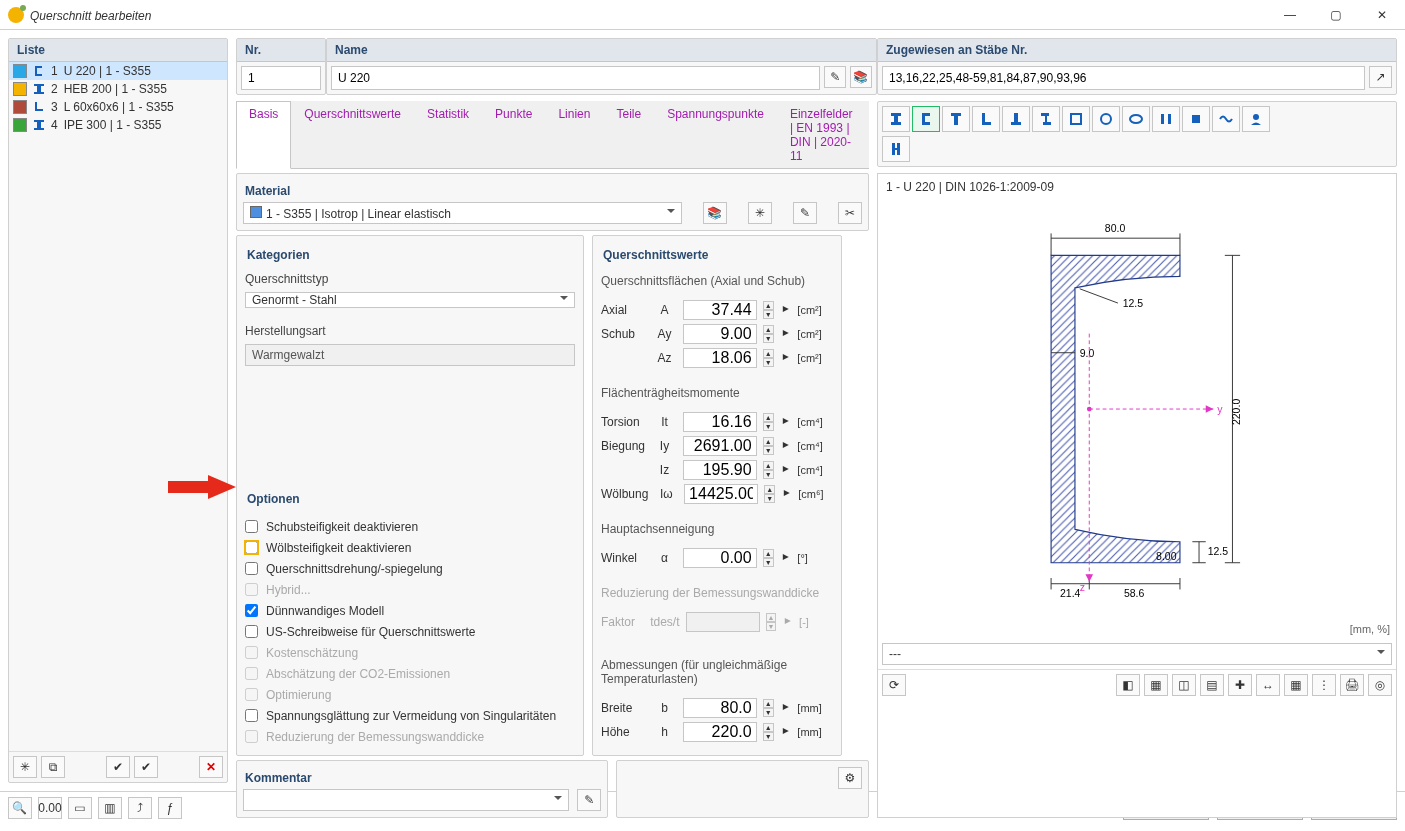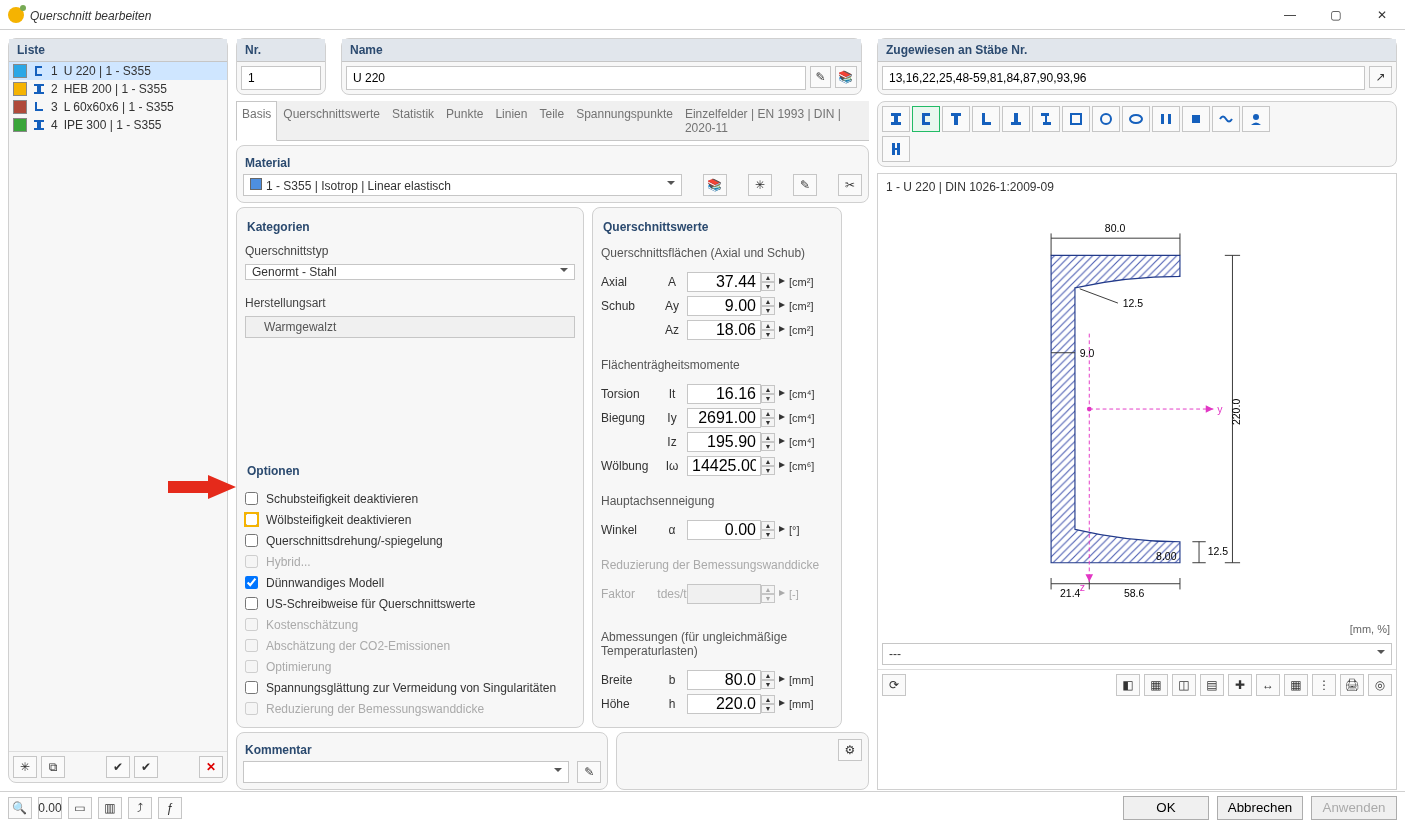--- a/index.html
+++ b/index.html
@@ -4,58 +4,58 @@
 <style>
   * { box-sizing: border-box; margin: 0; padding: 0; }
   body { font-family: "Segoe UI", Tahoma, sans-serif; font-size: 12px; color: #333; background: #fff; overflow: hidden; width: 1405px; height: 831px; }
   .titlebar { height: 30px; display: flex; align-items: center; justify-content: space-between; padding: 0 0 0 8px; border-bottom: 1px solid #d0d0d0; }
   .titlebar .left { display: flex; align-items: flex-end; gap: 6px; font-style: italic; }
   .titlebar .right { display: flex; }
   .tbbtn { width: 46px; height: 30px; display: flex; align-items: center; justify-content: center; color: #333; }
   .icon-app { width: 16px; height: 16px; background: #f5b301; border-radius: 50%; position: relative; }
   .icon-app::after { content:""; position:absolute; width:6px; height:6px; background:#7a5; border-radius:50%; top:-2px; right:-2px; }
   .main { display: flex; height: 761px; padding: 8px; gap: 8px; background: #fff; }
-  .panel { background: #f7f7f7; border: 1px solid #d0d0d0; border-radius: 8px; }
+  .panel { background: #f7f7f7; border: 1px solid #d0d0d0; border-radius: 2px; }
   .panel-head { background: #e1e6ec; padding: 4px 8px; font-weight: 600; color: #2b4a6f; border-bottom: 1px solid #c6c6c6; font-size: 12px; }
   .panel-body { padding: 4px; }
   .list-col { width: 220px; display: flex; flex-direction: column; }
   .list { flex: 1; }
   .list-item { display: flex; align-items: center; height: 18px; padding: 0 4px; gap: 6px; cursor: default; }
   .list-item.sel { background: #cfe6ff; }
   .swatch { width: 14px; height: 14px; border: 1px solid #888; }
   .profile-icon { width: 12px; height: 12px; }
   .list-tools { display: flex; gap: 4px; padding: 4px; border-top: 1px solid #ddd; justify-content: space-between; }
   .tool-row { display: flex; gap: 4px; }
   .tbtn { width: 24px; height: 22px; border: 1px solid #c6c6c6; background: #fafafa; display: inline-flex; align-items: center; justify-content: center; }
   .tbtn.danger { color: #d00; font-weight: bold; }
   .center-col { flex: 1; display: flex; flex-direction: column; gap: 6px; min-width: 0; }
-  .top-row { display: flex; gap: 15px; }
+  .top-row { display: flex; gap: 0; }
   .nr-box { width: 90px; }
   .name-box { flex: 1; }
   .assign-box { width: 520px; }
   input[type=text].fld, .fld { width: 100%; height: 24px; border: 1px solid #c6c6c6; padding: 2px 6px; background: #fff; font-size: 12px; }
   .name-wrap { display: flex; gap: 4px; }
   .tabs { display: flex; background: #f0f0f0; border-bottom: 1px solid #c6c6c6; }
-  .tab { padding: 5px 5px; color: #737373; cursor: pointer; border: 1px solid transparent; margin-bottom:-1px; }
+  .tab { padding: 5px 12px; color: #a21caf; cursor: pointer; border: 1px solid transparent; margin-bottom:-1px; }
   .tab.active { background: #fff; border-color: #c6c6c6 #c6c6c6 #fff #c6c6c6; }
   .form-area { display: flex; gap: 8px; }
   .form-col { display: flex; flex-direction: column; gap: 6px; }
   .form-col.left { width: 348px; }
   .form-col.right { width: 250px; }
   .section-h { color: #2b4a6f; font-weight: 600; padding: 4px 2px; }
   .subh { color: #555; padding: 2px 0 4px 0; }
   .lbl { color: #444; }
   .select { display: flex; align-items: center; gap: 21px; }
   .sel-box { flex: 1; height: 22px; border: 1px solid #c6c6c6; background: #fff; display: flex; align-items: center; padding: 0 6px; justify-content: space-between; }
   .chev::after { content: ""; display: inline-block; border: 4px solid transparent; border-top-color: #555; margin-top: 2px; }
   .checkbox { display: flex; align-items: center; gap: 8px; height: 21px; }
   .checkbox input { width: 13px; height: 13px; }
   .checkbox.disabled { color: #aaa; }
   .checkbox.hl input { outline: 2px solid #f5b301; outline-offset: -1px; accent-color: #f5b301; }
-  .val-row { display: flex; align-items: center; height: 24px; }
+  .val-row { display: flex; align-items: center; gap: 6px; height: 24px; }
   .val-row .name { width: 56px; }
   .val-row .sym { width: 30px; text-align: center; }
   .val-row .num { width: 74px; height: 20px; border: 1px solid #c6c6c6; text-align: right; padding: 0 4px; font-size: 16px; background:#fff; }
   .val-row .spin { width: 14px; display:flex; flex-direction:column; }
   .val-row .spin span { height: 9px; font-size: 7px; line-height:7px; text-align:center; border:1px solid #c6c6c6; background:#f4f4f4; }
   .val-row .go { width: 14px; height:18px; text-align:center; }
   .val-row .unit { width: 44px; font-size: 11px; }
   .disabled-row { color: #aaa; }
   .disabled-row .num { background: #f0f0f0; color: #aaa; }
   .preview-col { width: 520px; display: flex; flex-direction: column; gap: 6px; }
@@ -66,21 +66,21 @@
   .preview svg { width: 100%; height: 420px; }
   .arrow-hint { position: absolute; left: 168px; top: 473px; z-index: 99; }
   .foot-toolbar { display:flex; justify-content: space-between; padding: 4px; border-top: 1px solid #ddd; }
   .footer { height: 32px; border-top: 1px solid #d0d0d0; display: flex; align-items: center; justify-content: space-between; padding: 0 8px; }
   .footer .left { display: flex; gap: 6px; }
   .footer .right { display: flex; gap: 8px; }
   .btn { min-width: 86px; height: 24px; border: 1px solid #adadad; background: #f0f0f0; }
   .btn.disabled { color: #aaa; }
   .comment-row { display:flex; gap:8px; align-items:center; }
   .tiny-label { font-size: 11px; color:#666; padding: 0 6px 4px 0; text-align:right; }
-  .readonly-box { height: 22px; border:1px solid #c6c6c6; background:#f0f0f0; padding: 2px 18px; display:flex; align-items:center; color:#555; }
+  .readonly-box { height: 22px; border:1px solid #c6c6c6; background:#f0f0f0; padding: 2px 6px; display:flex; align-items:center; color:#555; }
   .matswatch { width:12px; height:12px; background:#4e8fe0; display:inline-block; margin-right:4px; border:1px solid #666; }
 </style>
 </head>
 <body>
 
 <div class="arrow-hint">
   <svg width="70" height="28">
       <polygon points="0,8 40,8 40,2 68,14 40,26 40,20 0,20" fill="#e52a1b"></polygon>
     </svg>
 </div>

